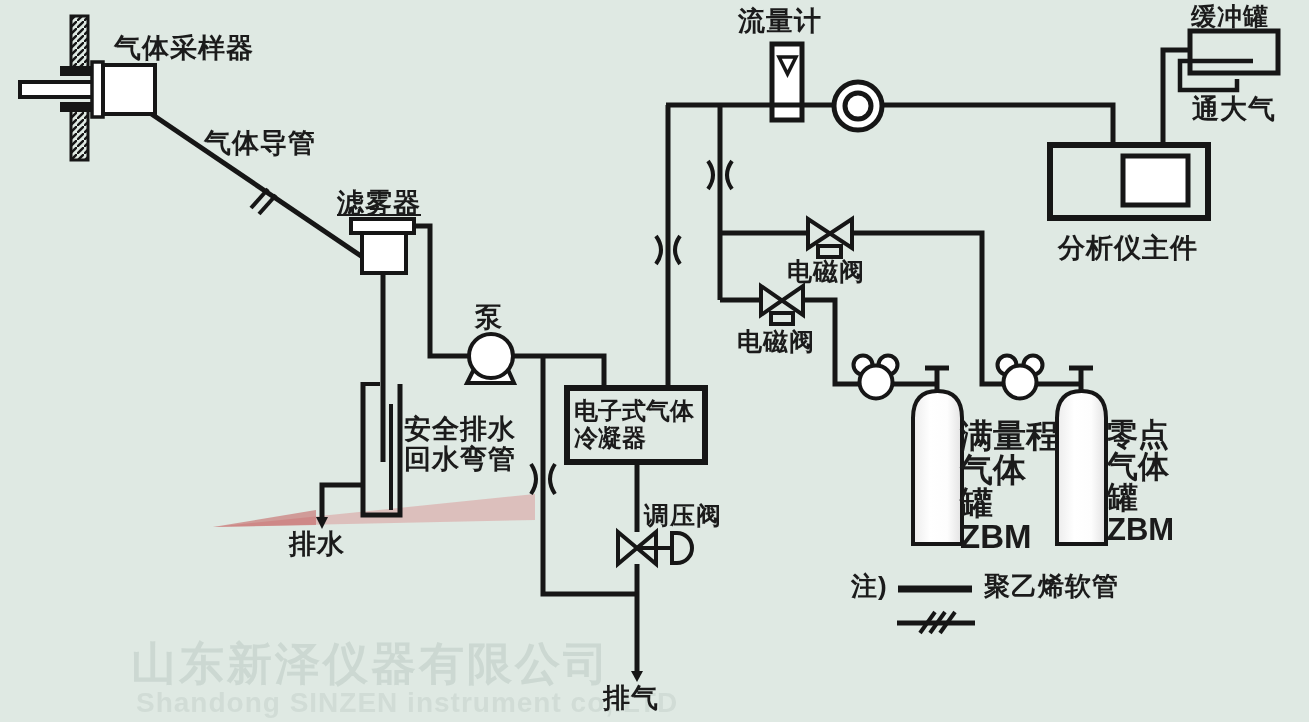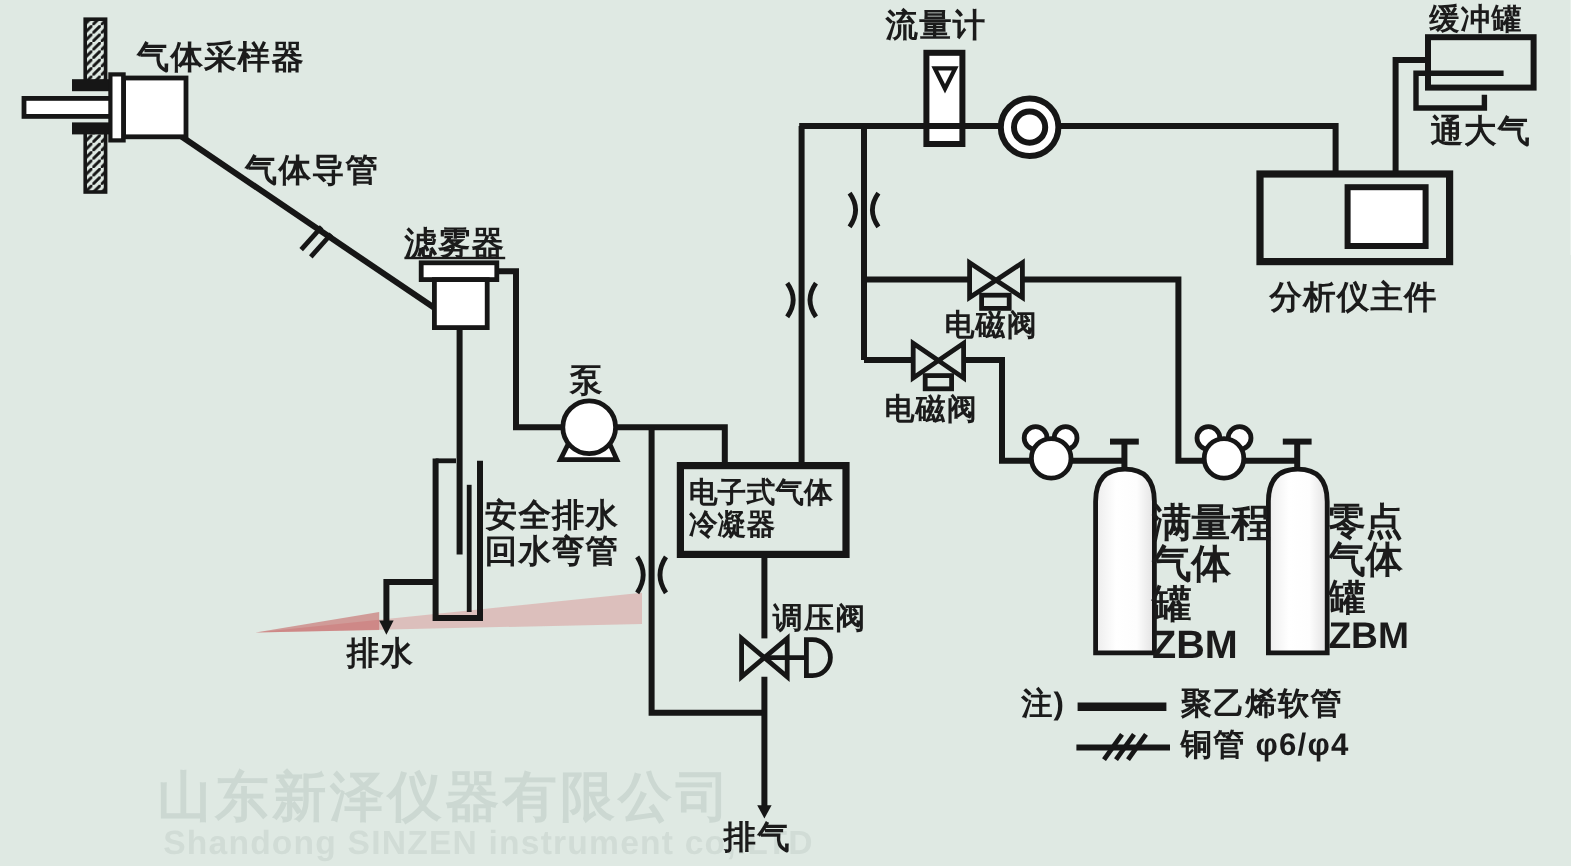--- a/index.html
+++ b/index.html
@@ -284,17 +284,14 @@
       <span>气体</span>
       <span>罐</span>
       <span>ZBM</span>
   </div>
   <div class="lbl" style="left:851px;top:572px;font-size:26px;">
       <span>注)</span>
     </div>
   <div class="lbl" style="left:984px;top:572px;font-size:26px;">
       <span>聚乙烯软管</span>
     </div>
-  <div class="lbl" style="left:984px;top:606px;font-size:26px;">
-      <span>铜管 φ6/φ4</span>
-    </div>
 
 </div>
 
 </body></html>

